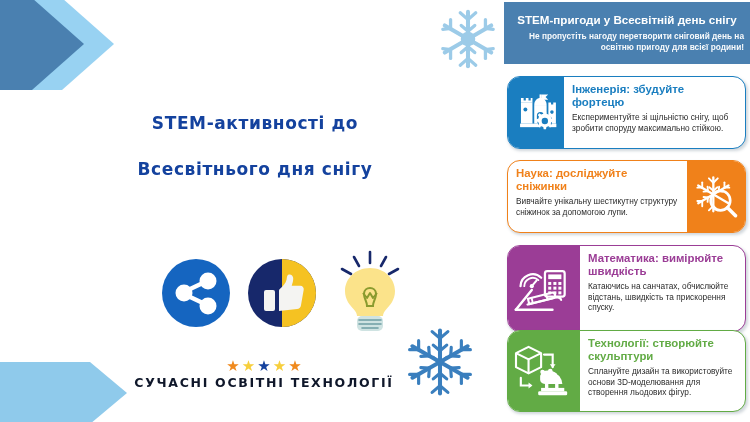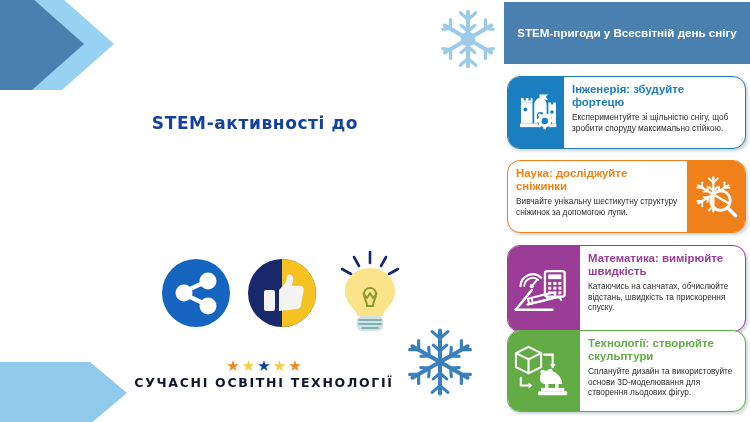--- a/index.html
+++ b/index.html
@@ -201,20 +201,21 @@
         <line x1="41.5" y1="26.5" x2="49" y2="27"></line>
           <line x1="41.5" y1="26.5" x2="42" y2="19"></line>
       </g>
     </svg>
   </div>
 
   <div class="left-panel">
 
     <div class="title-block">
       <div class="title-line">STEM-активності до</div>
+      <div class="title-line">Всесвітнього дня снігу</div>
     </div>
 
     <div class="icon-row">
 
       <div class="circ share">
         <svg width="68" height="68" viewBox="0 0 68 68">
           <circle cx="46" cy="22" r="8.5" fill="#fff"></circle>
           <circle cx="22" cy="34" r="8.5" fill="#fff"></circle>
           <circle cx="46" cy="47" r="8.5" fill="#fff"></circle>
           <line x1="26" y1="31" x2="43" y2="23" stroke="#fff" stroke-width="4.2"></line>
@@ -260,20 +261,21 @@
         <span style="color:#f08a1e">★</span>
       </div>
       <div class="logo-text">СУЧАСНІ ОСВІТНІ ТЕХНОЛОГІЇ</div>
     </div>
   </div>
 
   <div class="right-panel">
 
     <div class="banner">
       <div class="banner-title">STEM-пригоди у Всесвітній день снігу</div>
+      <div class="banner-sub">Не пропустіть нагоду перетворити сніговий день на освітню пригоду для всієї родини!</div>
     </div>
 
     <div class="card" id="card-engineering">
       <div class="panel">
         <svg width="46" height="46" viewBox="0 0 52 52">
           <g fill="#ffffff">
             <rect x="30" y="5" width="1.8" height="12"></rect>
             <path d="M31.8 5 h8 l-3 3 l3 3 h-8z"></path>
             <path d="M24 17 c0-5 3-8 7-8 s7 3 7 8 z"></path>
             <rect x="24" y="17" width="14" height="21"></rect>

